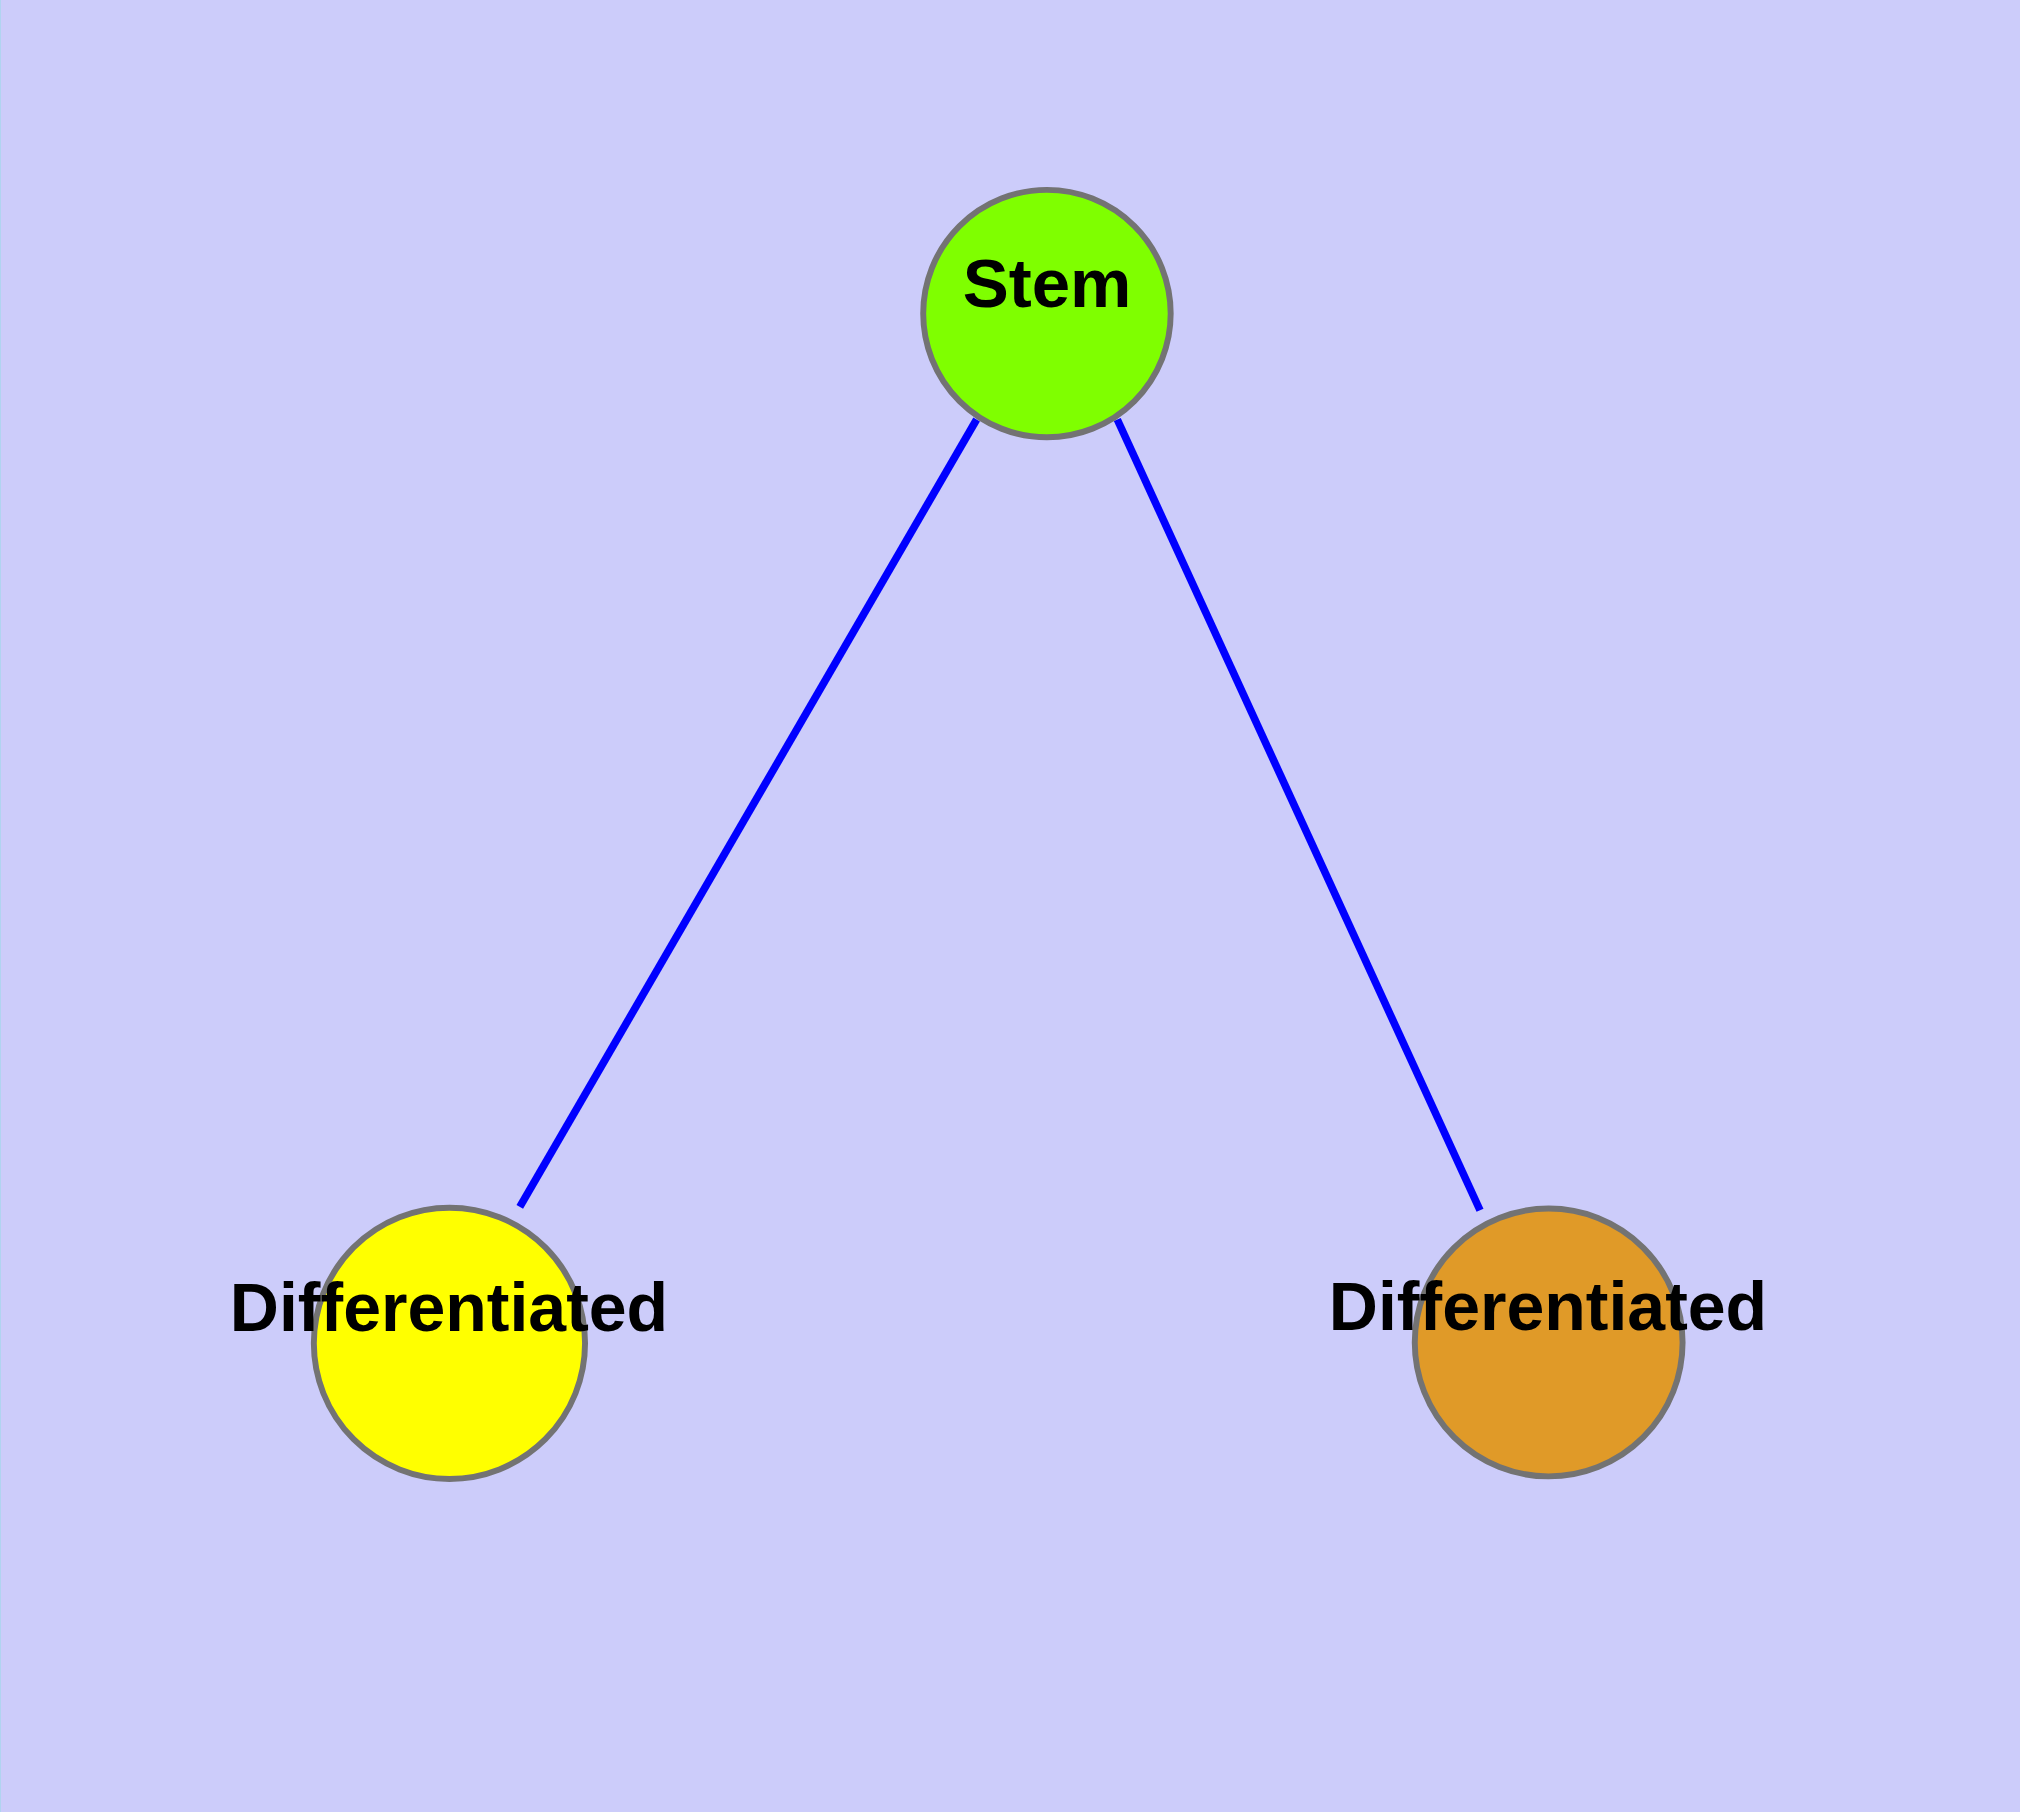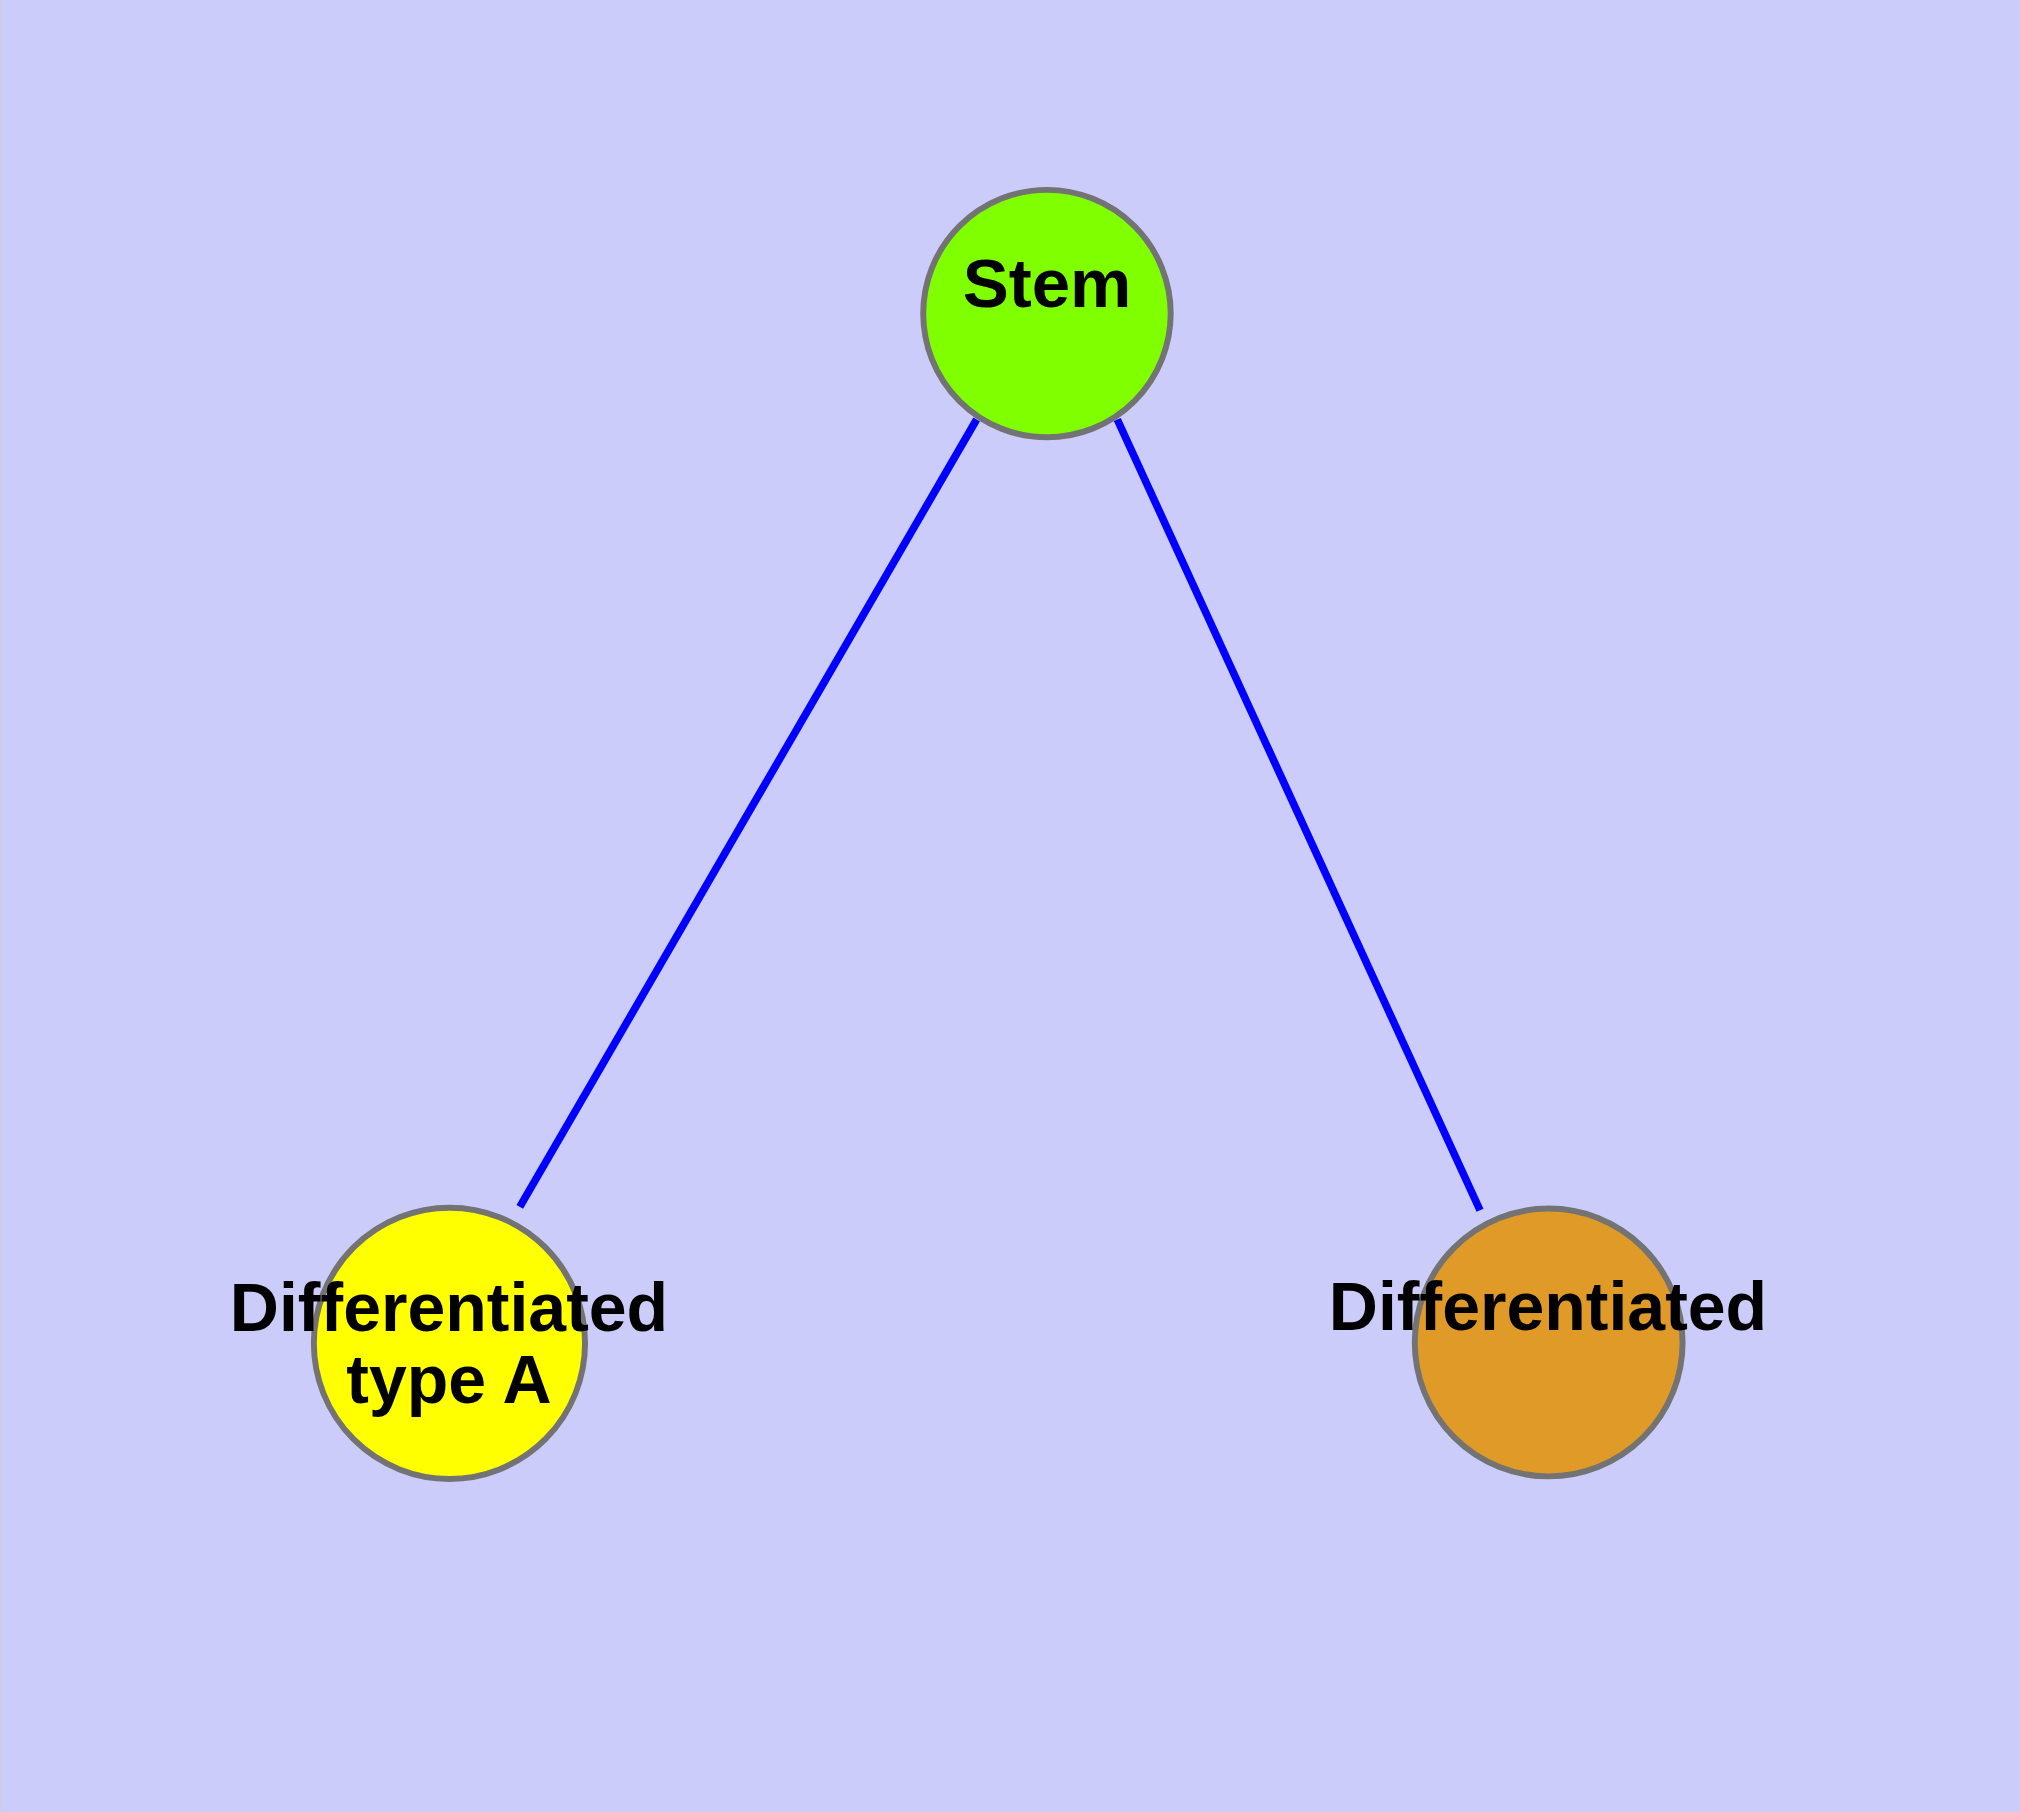--- a/index.html
+++ b/index.html
@@ -53,21 +53,21 @@
   #label-diffB {
     left: 1209px;
     top: 1270px;
     width: 678px;
     font-size: 68px;
   }
 </style>
 </head>
 <body style="background: rgb(204, 204, 250);">
 
-<div id="stage" style="width: 1973px; height: 1812px; background: #fdba74;">
+<div id="stage" style="width: 1973px; height: 1812px; background: #5eead4;">
 
   <svg id="graph-svg" viewBox="0 0 2384 2138" xmlns="http://www.w3.org/2000/svg">
 
     <rect x="0" y="0" width="2384" height="2138" fill="#ccccfa"></rect>
 
     <g>
       <line x1="1152" y1="495" x2="613" y2="1424" stroke="#0000ff" stroke-width="9" stroke-linecap="butt"></line>
       <line x1="1318" y1="495" x2="1746" y2="1428" stroke="#0000ff" stroke-width="9" stroke-linecap="butt"></line>
     </g>
 
@@ -77,21 +77,20 @@
       <circle cx="1235" cy="370" r="146" fill="#7fff00" stroke="#737373" stroke-width="7"></circle>
     </g>
   </svg>
 
   <div class="node-label" id="label-stem" style="left: 708px; color: rgb(0, 0, 0);">
     <span class="lbl-line">Stem</span>
   </div>
 
   <div class="node-label" id="label-diffA" style="left: 110px; color: rgb(0, 0, 0);">
     <span class="lbl-line">Differentiated</span>
-    <span class="lbl-line">type A</span>
   </div>
 
   <div class="node-label" id="label-diffB" style="left: 1209px; color: rgb(0, 0, 0);">
     <span class="lbl-line">Differentiated</span>
   </div>
 
 </div>
 
 
 </body></html>

